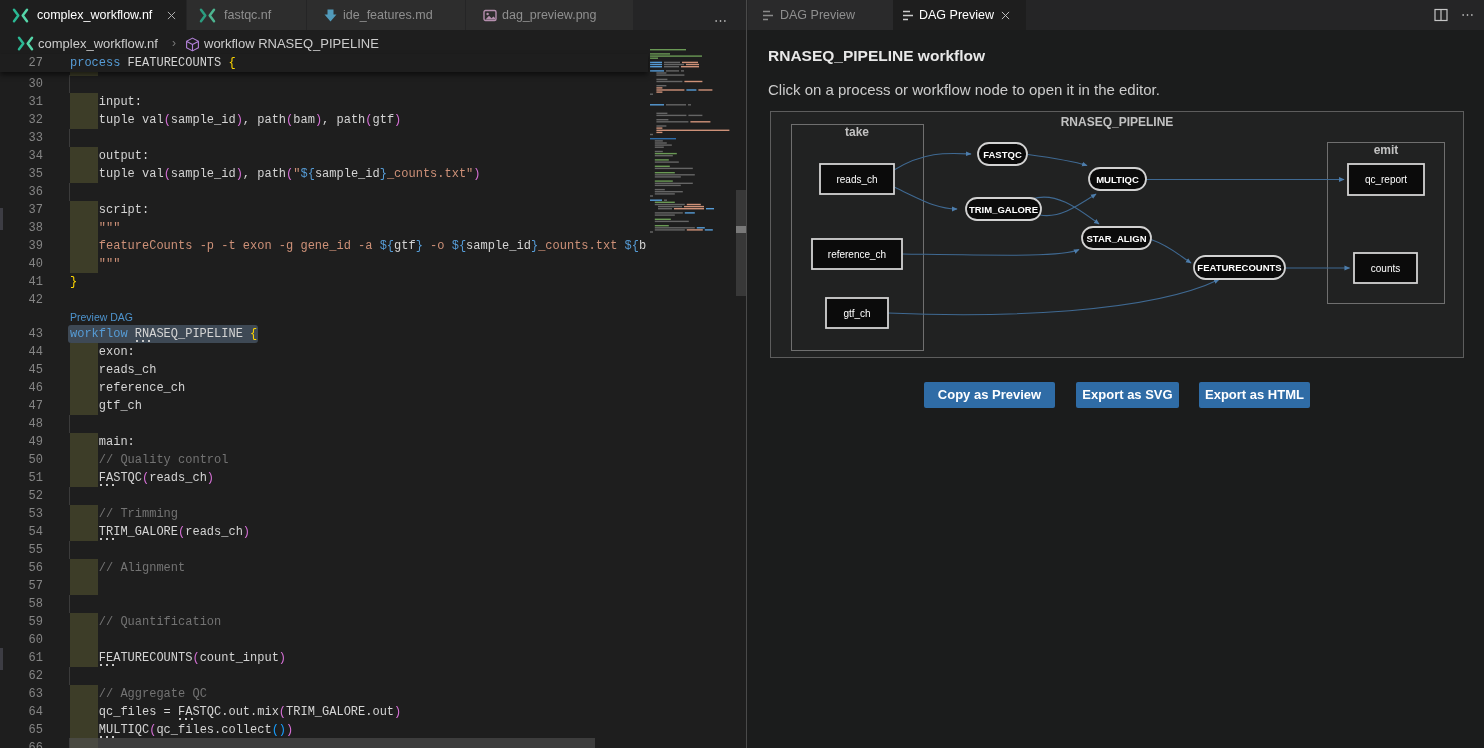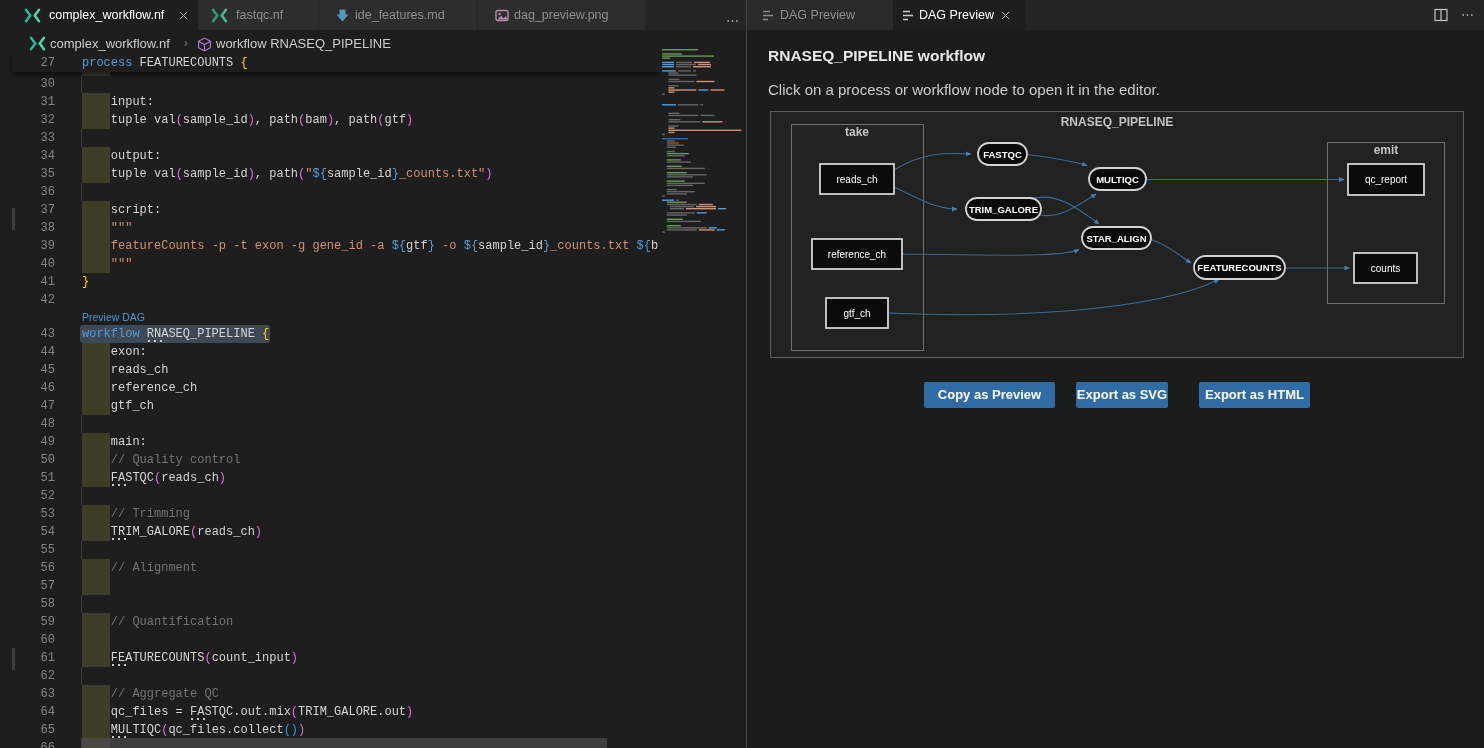--- a/index.html
+++ b/index.html
@@ -8,21 +8,21 @@
 .cl{position:absolute;left:70px;height:18px;line-height:18px;color:#d4d4d4;font-family:"Liberation Mono",monospace;font-size:12px;white-space:pre}
 .band{position:absolute;left:70px;width:28px;height:18px;background:#3d3d28}
 .guide{position:absolute;left:69px;width:1px;height:18px;background:#3b3b3b}
 .dt{fill:#c2c2c2;font-family:"Liberation Sans",sans-serif;font-size:12px;font-weight:bold}
 .nt{fill:#ffffff;font-family:"Liberation Sans",sans-serif;font-size:10px}
 .pt{fill:#ffffff;font-family:"Liberation Sans",sans-serif;font-size:9.5px;font-weight:bold}
 .btn{position:absolute;height:26px;background:#2f6ca6;color:#fff;font-size:13px;font-weight:bold;text-align:center;line-height:26px;border-radius:2px}
 </style></head>
 <body>
 
-<div style="position:absolute;left:12px;top:0;width:629px;height:748px;background:#1e1e1e">
+<div style="position:absolute;left:0;top:0;width:629px;height:748px;background:#1e1e1e">
 
   <div style="position:absolute;left:0;top:0;width:747px;height:30px;background:#252526"></div>
   <div style="position:absolute;left:0;top:0;width:186px;height:30px;background:#1e1e1e"></div>
   <svg style="position:absolute;left:12px;top:8px;opacity:1" width="17" height="15" viewBox="0 0 17 15">
       <path d="M2,1.8 L6.3,7.5 L2,13.2" stroke="#2bb894" stroke-width="2.5" fill="none" stroke-linecap="round" stroke-linejoin="round"></path>
       <path d="M15,1.8 L10.7,7.5 L15,13.2" stroke="#55d6a9" stroke-width="2.5" fill="none" stroke-linecap="round" stroke-linejoin="round"></path>
     </svg>
   <div class="tabtxt" style="position:absolute;left:37px;top:8px;color:#ffffff">complex_workflow.nf</div>
   <svg style="position:absolute;left:167px;top:11px" width="9" height="9" viewBox="0 0 10 10">
       <path d="M1,1 L9,9 M9,1 L1,9" stroke="#b0b0b0" stroke-width="1.1"></path>
@@ -294,21 +294,21 @@
     </svg>
   <svg style="position:absolute;left:687px;top:8px" width="14" height="14" viewBox="0 0 14 14">
       <rect x="1" y="1.5" width="12" height="11" fill="none" stroke="#c5c5c5" stroke-width="1.2"></rect>
       <path d="M7,1.5 V12.5" stroke="#c5c5c5" stroke-width="1.2"></path>
     </svg>
   <div style="position:absolute;left:714px;top:7px;color:#c8c8c8;font-size:13px">⋯</div>
 
   <div style="position:absolute;left:21px;top:47px;font-size:15.5px;font-weight:bold;color:#e8e8e8">RNASEQ_PIPELINE workflow</div>
   <div style="position:absolute;left:21px;top:81px;font-size:15px;color:#cccccc">Click on a process or workflow node to open it in the editor.</div>
   <div class="btn" style="left:177px;top:382px;width:131px">Copy as Preview</div>
-  <div class="btn" style="left:329px;top:382px;width:92px">Export as SVG</div>
+  <div class="btn" style="left:329px;top:382px;width:103px">Export as SVG</div>
   <div class="btn" style="left:452px;top:382px;width:111px">Export as HTML</div>
 </div>
 <svg style="position:absolute;left:770px;top:111px" width="694" height="247" viewBox="0 0 694 247">
 <defs>
       <marker id="ar" viewBox="0 0 10 10" refX="8" refY="5" markerWidth="6" markerHeight="6" orient="auto-start-reverse">
         <path d="M0,1.2 L9,5 L0,8.8 z" fill="#4d7dab"></path>
       </marker>
     </defs>
 <rect x="0.5" y="0.5" width="693" height="246" fill="#212222" stroke="#5d5d5d"></rect>
 <text x="347" y="14.5" text-anchor="middle" class="dt">RNASEQ_PIPELINE</text>

